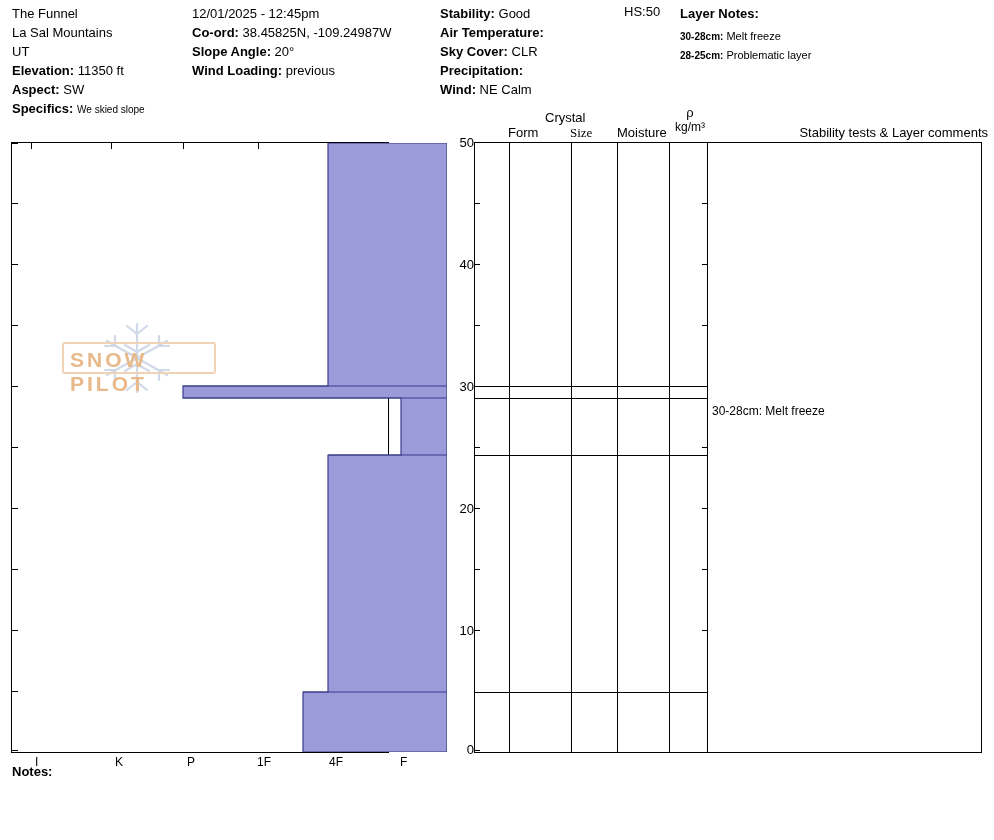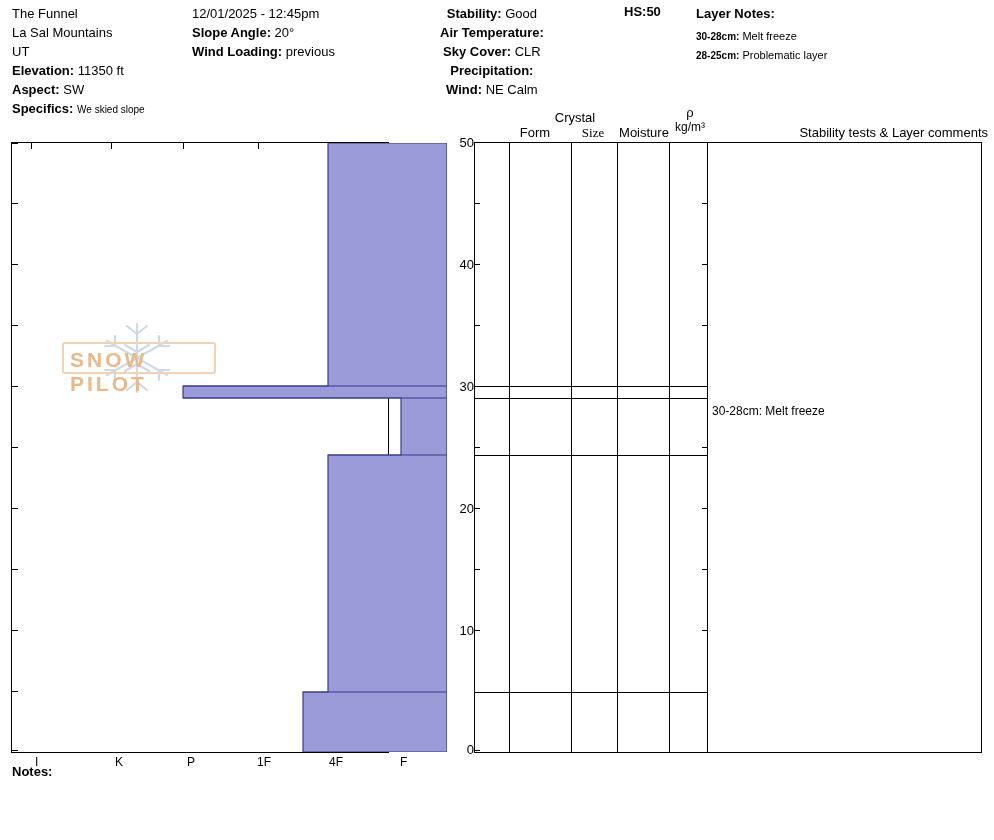--- a/index.html
+++ b/index.html
@@ -14,23 +14,23 @@
   }
   .b{font-weight:bold;}
   .small{font-size:10px;}
 
   
   #header{position:absolute;left:0;top:0;width:994px;height:120px;}
   .col{position:absolute;top:4px;}
   .col div{line-height:19px;white-space:nowrap;}
   #col1{left:12px;}
   #col2{left:192px;}
-  #col3{left:440px;text-align:center;}
-  #col4{left:680px;margin-left:16px;}
-  #hs{position:absolute;left:624px;top:4px;font-weight:bold;}
+  #col3{left:440px;}
+  #col4{left:680px;}
+  #hs{position:absolute;left:624px;top:4px;font-weight:normal;}
 
   .note-row{line-height:14px;white-space:nowrap;font-size:11px;}
   .note-row .d{font-weight:bold;font-size:10px;}
 
   
   #plot{position:absolute;left:11px;top:142px;width:378px;height:611px;border:1px solid #000;box-sizing:border-box;background:#fff;}
   .tick{position:absolute;left:0;width:6px;height:1px;background:#000;}
   .tickR{position:absolute;right:0;width:6px;height:1px;background:#000;}
   .ttick{position:absolute;top:0;width:1px;height:6px;background:#000;}
 
@@ -49,21 +49,21 @@
   
   #depth{position:absolute;left:450px;top:142px;width:24px;height:611px;}
   #depth span{position:absolute;font-size:13px;right:0;}
 
   
   #rtable{position:absolute;left:474px;top:142px;width:508px;height:611px;border:1px solid #000;box-sizing:border-box;}
   .vline{position:absolute;top:0;width:1px;height:609px;background:#000;}
   .hline{position:absolute;height:1px;background:#000;}
   .rtick{position:absolute;width:5px;height:1px;background:#000;}
 
-  .colhdr{position:absolute;text-align:center;font-size:13px;}
+  .colhdr{position:absolute;text-align:left;font-size:13px;}
   #hdr-crystal{left:545px;top:110px;width:60px;}
   #hdr-form{left:508px;top:125px;width:54px;}
   #hdr-size{left:570px;top:125px;width:46px;font-family:Liberation Serif, serif;}
   #hdr-moist{left:617px;top:125px;width:54px;}
   #hdr-rho{left:672px;top:105px;width:36px;text-align:center;}
   #hdr-kgm3{left:666px;top:120px;width:48px;text-align:center;font-size:12px;}
   #hdr-stab{left:718px;top:125px;width:270px;text-align:right;}
 
   #layer-comment{position:absolute;left:712px;top:404px;font-size:12px;white-space:nowrap;}
 
@@ -81,20 +81,22 @@
     <div><span class="b">Elevation:</span>
       <span>11350 ft</span></div>
     <div><span class="b">Aspect:</span>
       <span>SW</span></div>
     <div><span class="b">Specifics:</span>
       <span class="small">We skied slope</span></div>
   </div>
 
   <div class="col" id="col2">
     <div>12/01/2025 - 12:45pm</div>
+    <div><span class="b">Co-ord:</span>
+      <span>38.45825N, -109.24987W</span></div>
     <div><span class="b">Slope Angle:</span>
       <span>20°</span></div>
     <div><span class="b">Wind Loading:</span>
       <span>previous</span></div>
   </div>
 
   <div class="col" id="col3">
     <div><span class="b">Stability:</span>
       <span>Good</span></div>
     <div><span class="b">Air Temperature:</span>

